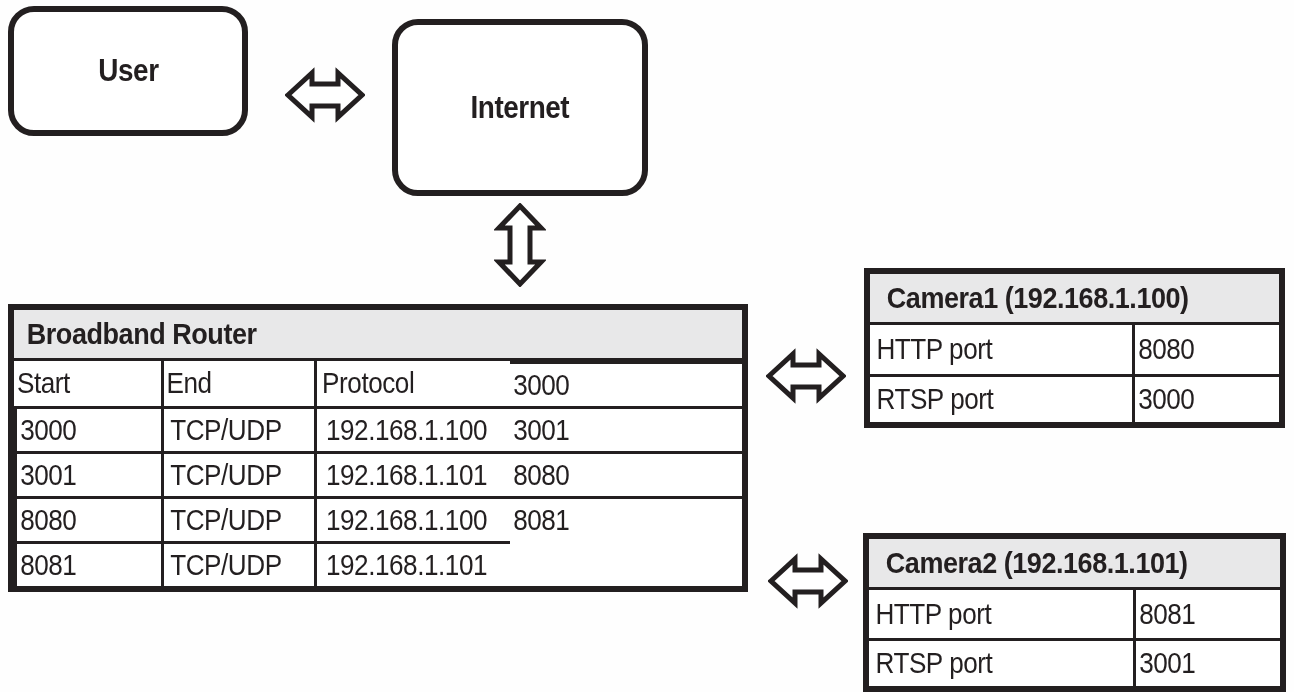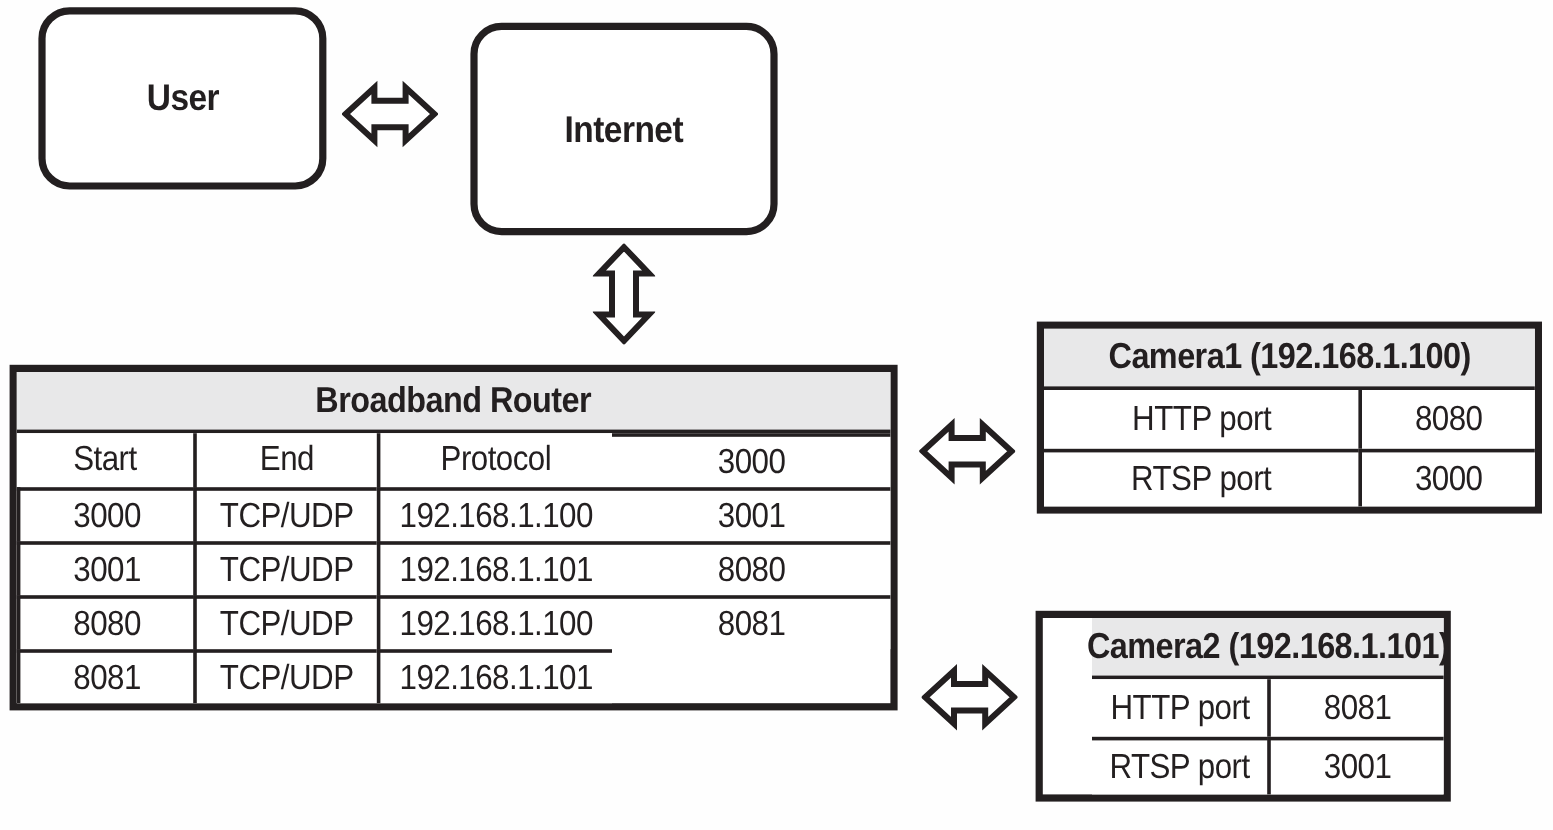--- a/index.html
+++ b/index.html
@@ -11,34 +11,34 @@
   
   .node{
     border:6px solid #231f20;border-radius:26px;background:#fff;
     display:flex;align-items:center;justify-content:center;
   }
   .node .t{font-size:31px;font-weight:bold;}
   
   .t{display:inline-block;transform:scaleX(.9);letter-spacing:-.5px;white-space:nowrap;}
   
   .dtable{border:6px solid #231f20;background:#fff;display:grid;}
-  .cell{display:flex;align-items:center;justify-content:center;font-size:29px;background:#fff;}
+  .cell{display:flex;align-items:center;justify-content:flex-start;font-size:29px;background:#fff;}
   .cell.title{background:#e8e8e9;font-weight:bold;font-size:30px;border-bottom:3px solid #231f20;}
   .cell.bl{border-left:3px solid #231f20;}
   .cell.bt{border-top:3px solid #231f20;}
   .span4{grid-column:1 / span 4;}
   .span2{grid-column:1 / span 2;}
   .router{grid-template-columns:147px 153px 196px 1fr;grid-template-rows:51px repeat(5,1fr);}
   .camera{grid-template-columns:1fr 147px;grid-template-rows:51px 1fr 1fr;}
   svg{display:block;}
 </style>
 </head>
 <body>
 
-<div class="abs node" style="left:8px;top:6px;width:240px;height:152px;margin-left:24px;">
+<div class="abs node" style="left:8px;top:6px;width:240px;height:130px;">
   <span class="t">User</span>
 </div>
 
 <div class="abs" style="left:285px;top:66px;width:80px;height:58px;">
   <svg width="80" height="58" viewBox="0 0 80 56">
     <path d="M 3 28 L 27 6 L 27 17 L 53 17 L 53 6 L 77 28 L 53 50 L 53 39 L 27 39 L 27 50 Z" fill="#ffffff" stroke="#231f20" stroke-width="5" stroke-linejoin="miter"></path>
   </svg>
 </div>
 
 <div class="abs node" style="left:392px;top:19px;width:256px;height:177px;">
@@ -142,21 +142,21 @@
     <span class="t">3000</span>
     </div>
 </div>
 
 <div class="abs" style="left:768px;top:552px;width:80px;height:58px;">
   <svg width="80" height="58" viewBox="0 0 80 56">
     <path d="M 3 28 L 27 6 L 27 17 L 53 17 L 53 6 L 77 28 L 53 50 L 53 39 L 27 39 L 27 50 Z" fill="#ffffff" stroke="#231f20" stroke-width="5" stroke-linejoin="miter"></path>
   </svg>
 </div>
 
-<div class="abs dtable camera" style="left:863px;top:509px;width:346px;height:159px;padding-left:41px;">
+<div class="abs dtable camera" style="left:863px;top:533px;width:423px;height:159px;">
   <div class="cell title span2">
     <span class="t">Camera2 (192.168.1.101)</span>
   </div>
   <div class="cell">
     <span class="t">HTTP port</span>
     </div>
   <div class="cell bl">
     <span class="t">8081</span>
     </div>
   <div class="cell bt">

